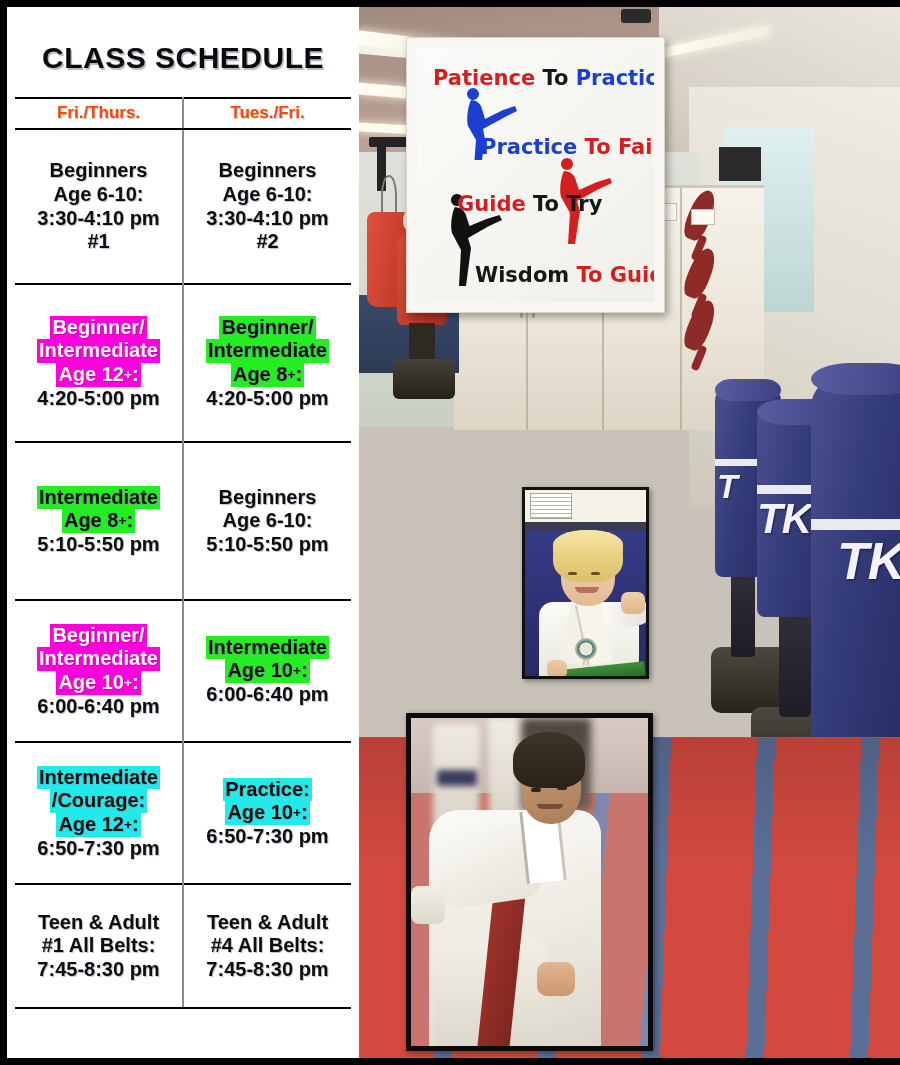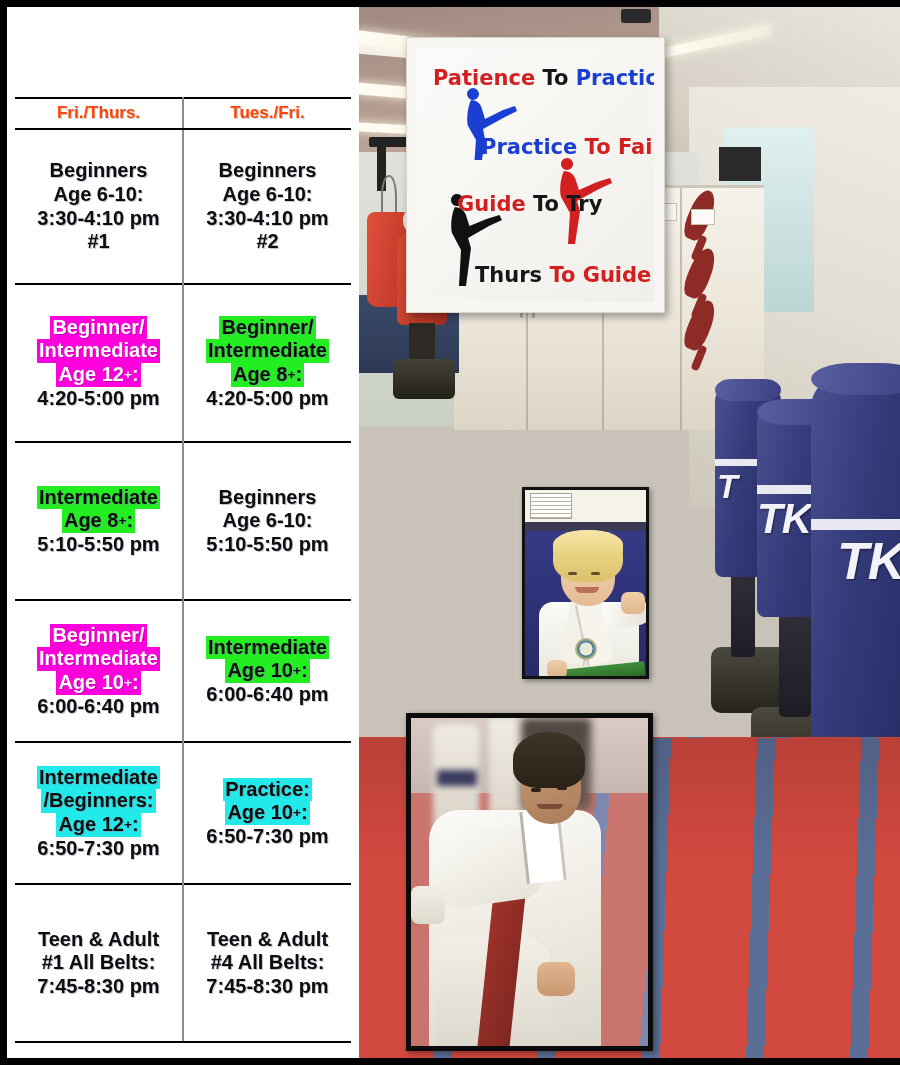--- a/index.html
+++ b/index.html
@@ -71,21 +71,21 @@
   .cell .ln .hl {
     display: inline-block;
     padding: 0 2px;
   }
   .hl.magenta { background: #ff00dc; color: #ffffff; text-shadow: 1px 1px 0 rgba(120,0,110,.35); }
   .hl.green   { background: #22ee22; color: #0d0d0d; }
   .hl.cyan    { background: #22eaea; color: #0d0d0d; }
   .sup { font-size: 0.68em; vertical-align: 0.12em; }
   .row-mid  td { height: 158px; }
   .row-adv  td { height: 142px; }
-  .row-teen td { height: 158px; }
+  .row-teen td { height: 124px; }
   .row-first td { height: 155px; }
 
   
   #dojo-photo {
     position: absolute;
     left: 352px; top: 0;
     width: 541px; height: 1051px;
     overflow: hidden;
     background: #c8c2b8;
   }
@@ -431,20 +431,21 @@
     border-radius: 24px 30px 0 0;
   }
 </style>
 </head>
 <body>
 
 <div id="poster">
 
   <div id="schedule-panel">
 
+    <div id="schedule-title">CLASS SCHEDULE</div>
 
     <table id="schedule-table">
       <thead>
         <tr>
           <th>Fri./Thurs.</th>
           <th>Tues./Fri.</th>
         </tr>
       </thead>
       <tbody>
 
@@ -518,21 +519,21 @@
               <span class="ln"><span class="hl green">Age 10<span class="sup">+</span>:</span></span>
               <span class="ln">6:00-6:40 pm</span>
             </div>
           </td>
         </tr>
 
         <tr class="row-adv">
           <td>
             <div class="cell">
               <span class="ln"><span class="hl cyan">Intermediate</span></span>
-              <span class="ln"><span class="hl cyan">/Beginners:</span></span>
+              <span class="ln"><span class="hl cyan">/Courage:</span></span>
               <span class="ln"><span class="hl cyan">Age 12<span class="sup">+</span>:</span></span>
               <span class="ln">6:50-7:30 pm</span>
             </div>
           </td>
           <td>
             <div class="cell">
               <span class="ln"><span class="hl cyan">Practice:</span></span>
               <span class="ln"><span class="hl cyan">Age 10<span class="sup">+</span>:</span></span>
               <span class="ln">6:50-7:30 pm</span>
             </div>
@@ -676,21 +677,21 @@
           <span class="m-blue">Practice</span>
           <span class="m-red">To</span>
           <span class="m-red">Fail</span>
         </div>
         <div class="motto-line" style="left:40px;top:144px;">
           <span class="m-red">Guide</span>
           <span class="m-black">To</span>
           <span class="m-black">Try</span>
         </div>
         <div class="motto-line" style="left:58px;top:215px;">
-          <span class="m-black">Thurs</span>
+          <span class="m-black">Wisdom</span>
           <span class="m-red">To</span>
           <span class="m-red">Guide</span>
         </div>
       </div>
     </div>
 
     <div id="photo-blond">
       <div class="pb-top"></div>
       <div class="pb-chart"></div>
       <div class="pb-rail"></div>

